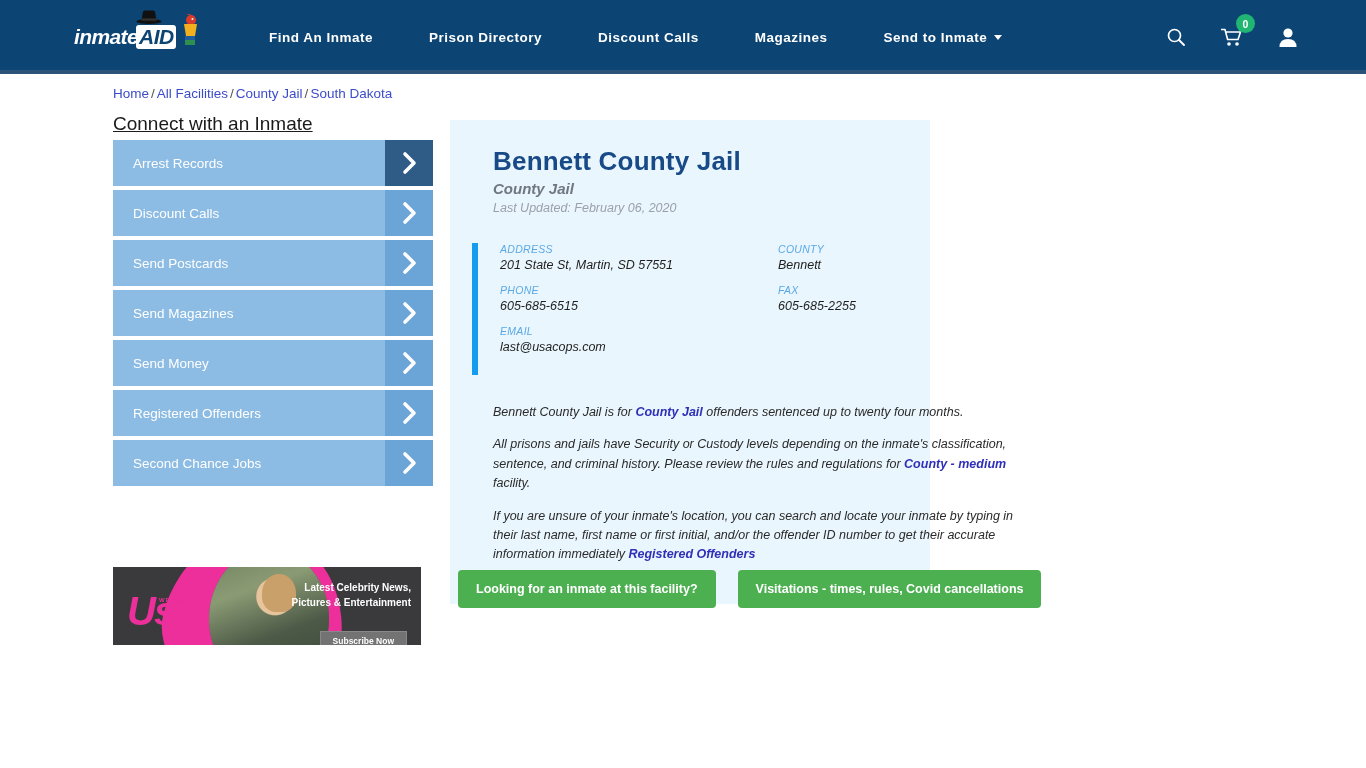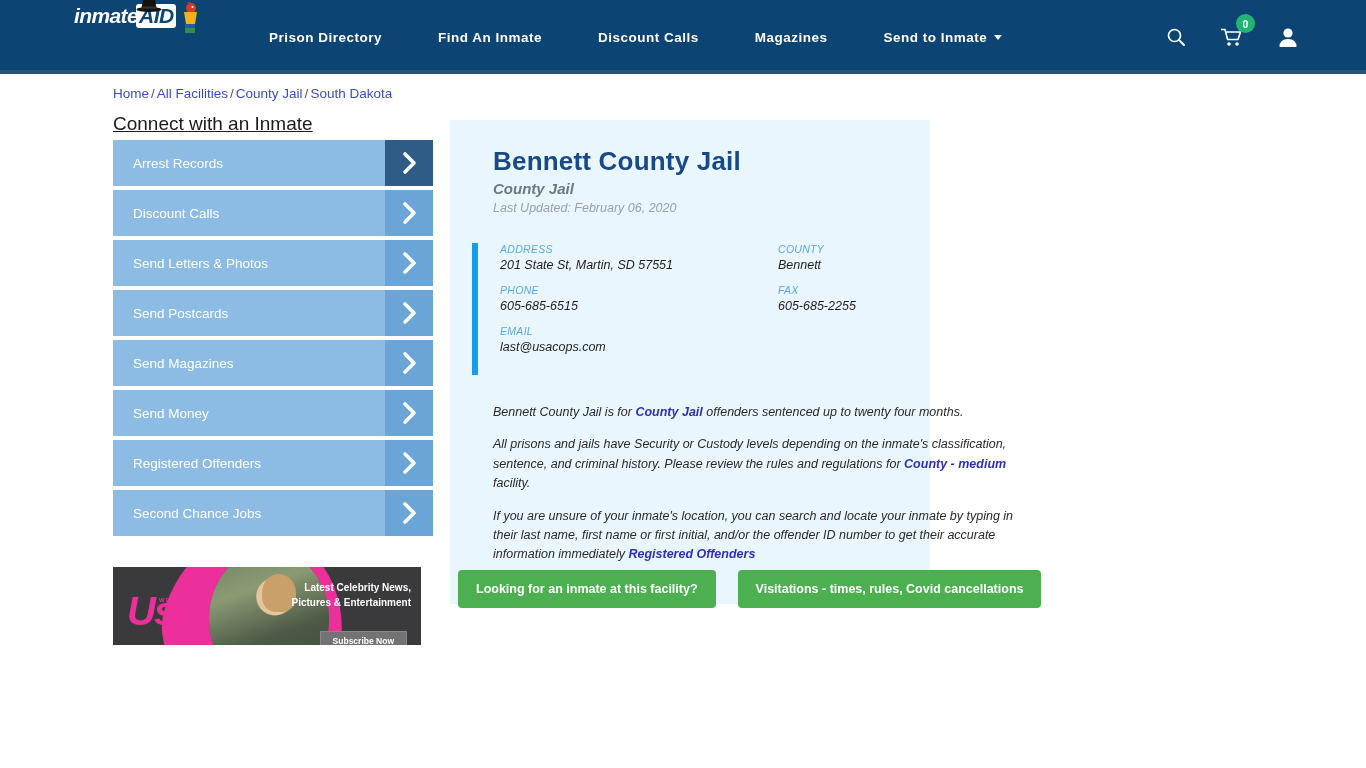--- a/index.html
+++ b/index.html
@@ -16,23 +16,23 @@
     position: relative;
     width: 100%;
     height: 74px;
     background: #0c4474;
     border-bottom: 4px solid #2b5378;
     display: flex;
     align-items: center;
   }
   .logo-wrap {
     position: absolute;
-    left: 74px; top: 4px;
+    left: 74px; top: 16px;
     width: 118px; height: 42px;
-    display: flex; 
+    display: flex; align-items: center;
   }
   .logo-text {
     font-size: 21px;
     font-weight: bold;
     font-style: italic;
     color: #ffffff;
     letter-spacing: -0.6px;
     position: relative;
     z-index: 2;
   }
@@ -359,24 +359,24 @@
       <path d="M11 1 Q9 -2 7 1 Q9 0.5 11 1Z" fill="#d93b2b"></path>
       <circle cx="12.5" cy="5" r="1" fill="#fff"></circle>
       <path d="M4 10 L17 10 L15 22 L6 22 Z" fill="#f2b01e"></path>
       <rect x="5" y="22" width="10" height="9" fill="#1f5e9e"></rect>
       <rect x="5" y="26" width="10" height="5" fill="#2f8f4e"></rect>
     </svg>
   </div>
 
   <nav class="main-nav">
     <div class="nav-item">
+        <span>Find An Inmate</span>
+      </div>
+    <div class="nav-item">
         <span>Prison Directory</span>
-      </div>
-    <div class="nav-item">
-        <span>Find An Inmate</span>
       </div>
     <div class="nav-item">
         <span>Discount Calls</span>
       </div>
     <div class="nav-item">
         <span>Magazines</span>
       </div>
     <div class="nav-item">
         <span>Send to Inmate</span>
         <span class="caret"></span>
@@ -424,28 +424,20 @@
   </div>
   <div class="side-btn">
     <span class="label">Discount Calls</span>
     <span class="arrow-box">
         <svg width="17" height="26" viewBox="0 0 17 26">
           <polyline points="4,4 13,13 4,22" fill="none" stroke="#fff" stroke-width="3.6" stroke-linecap="round" stroke-linejoin="round"></polyline>
         </svg>
       </span>
   </div>
   <div class="side-btn">
-    <span class="label">Send Letters &amp; Photos</span>
-    <span class="arrow-box">
-        <svg width="17" height="26" viewBox="0 0 17 26">
-          <polyline points="4,4 13,13 4,22" fill="none" stroke="#fff" stroke-width="3.6" stroke-linecap="round" stroke-linejoin="round"></polyline>
-        </svg>
-      </span>
-  </div>
-  <div class="side-btn">
     <span class="label">Send Postcards</span>
     <span class="arrow-box">
         <svg width="17" height="26" viewBox="0 0 17 26">
           <polyline points="4,4 13,13 4,22" fill="none" stroke="#fff" stroke-width="3.6" stroke-linecap="round" stroke-linejoin="round"></polyline>
         </svg>
       </span>
   </div>
   <div class="side-btn">
     <span class="label">Send Magazines</span>
     <span class="arrow-box">

